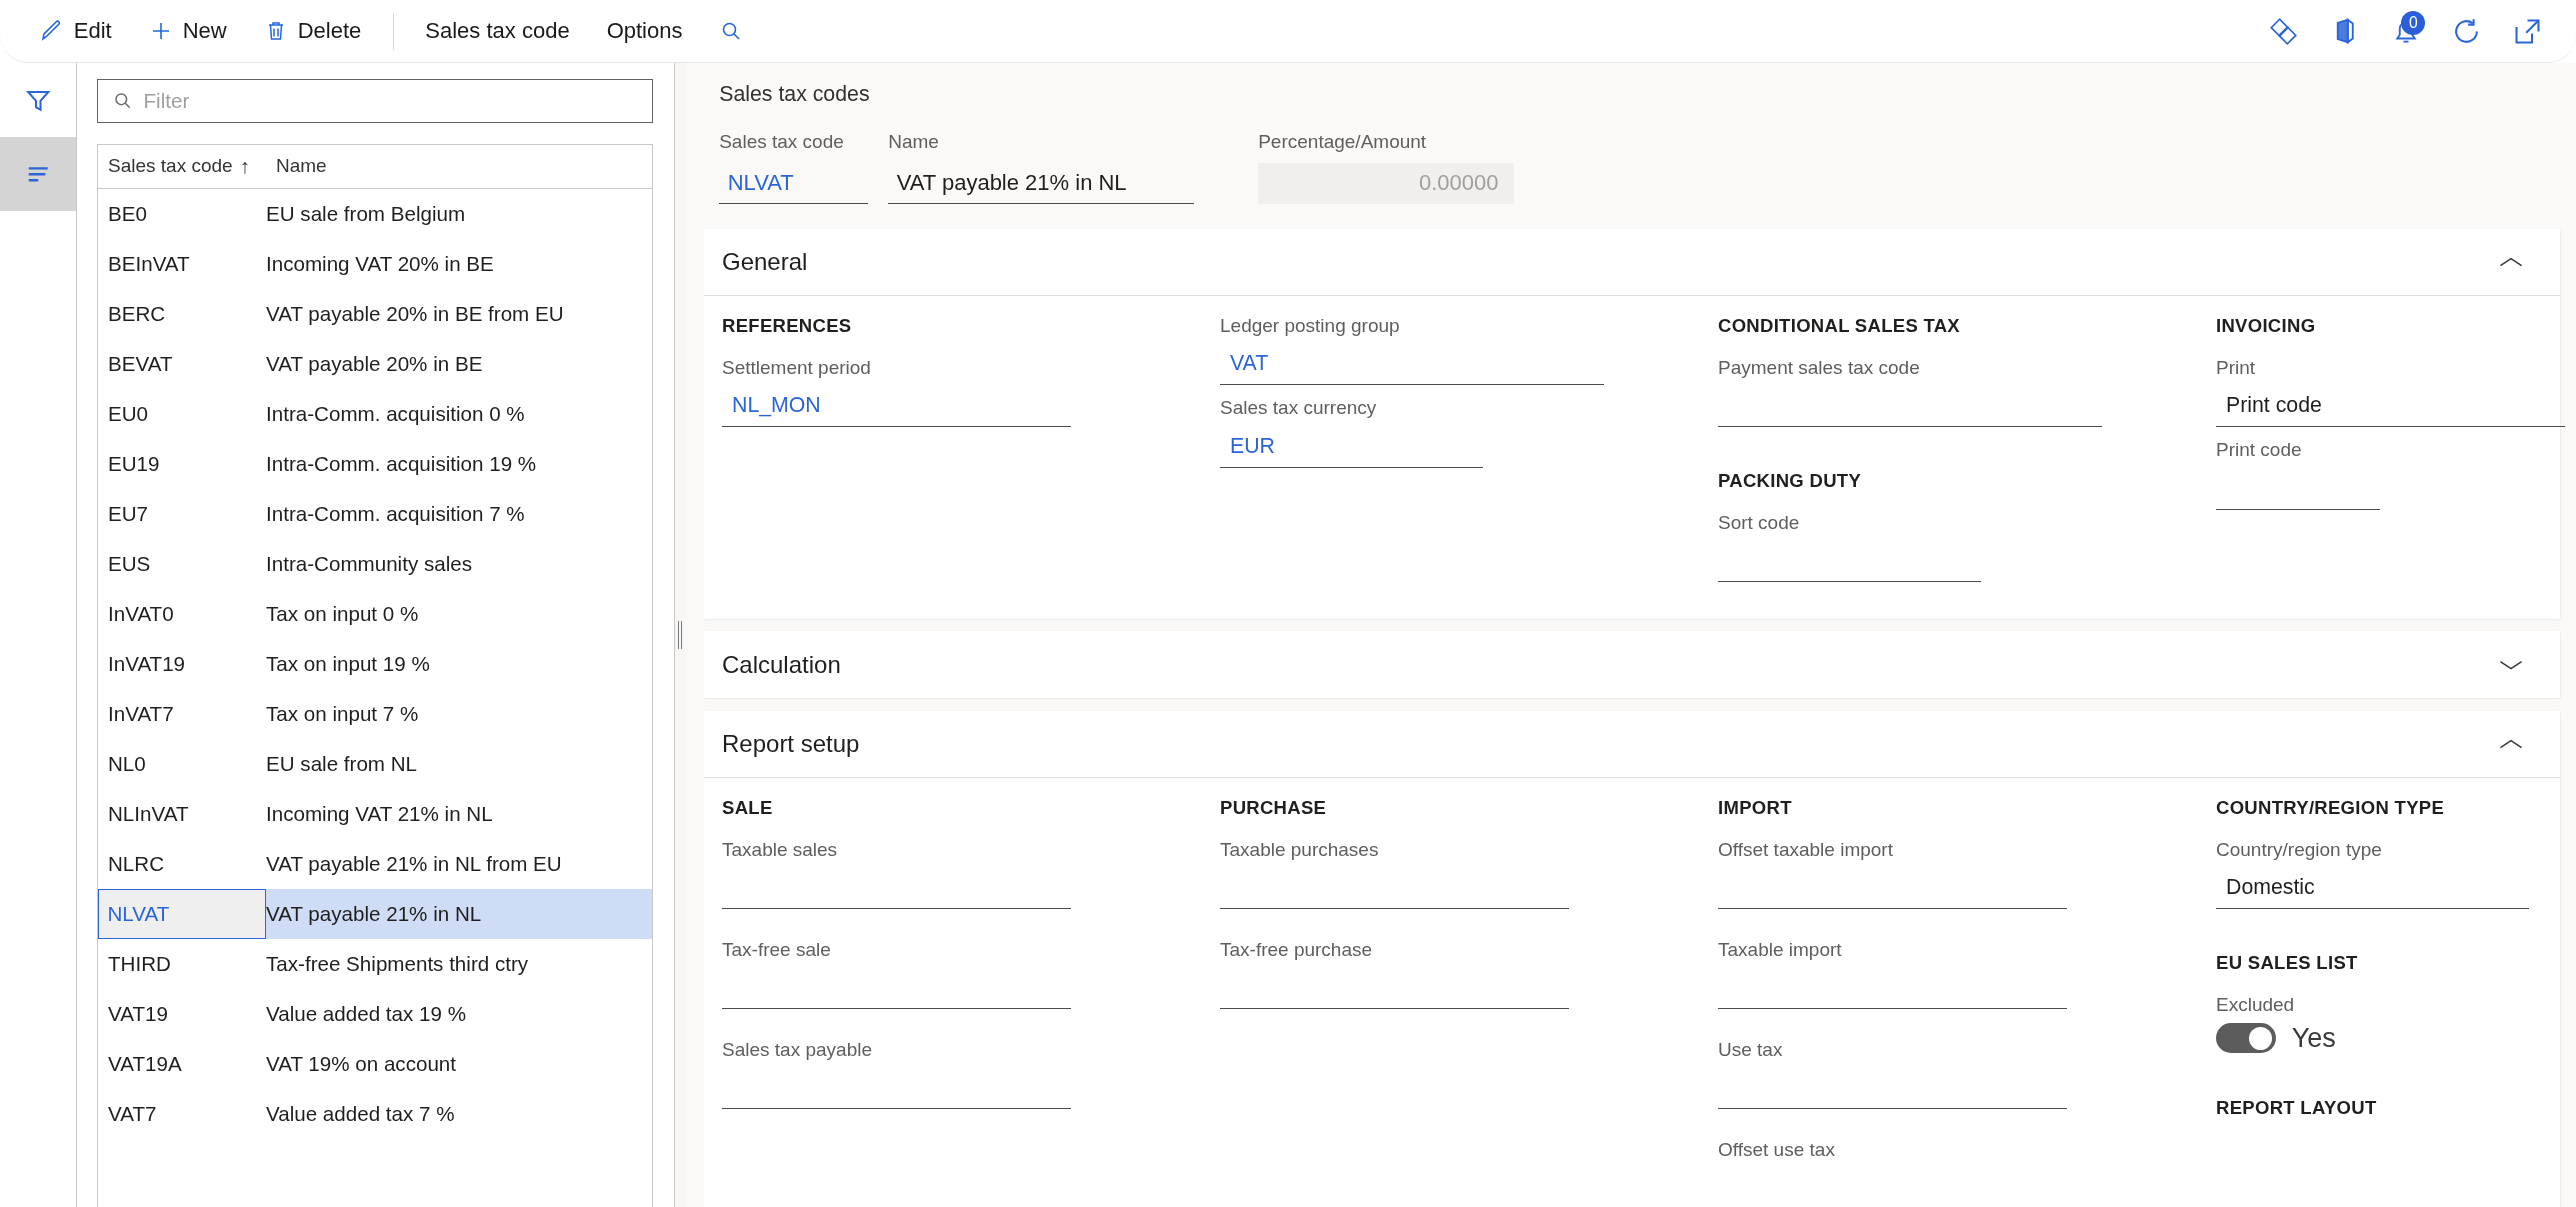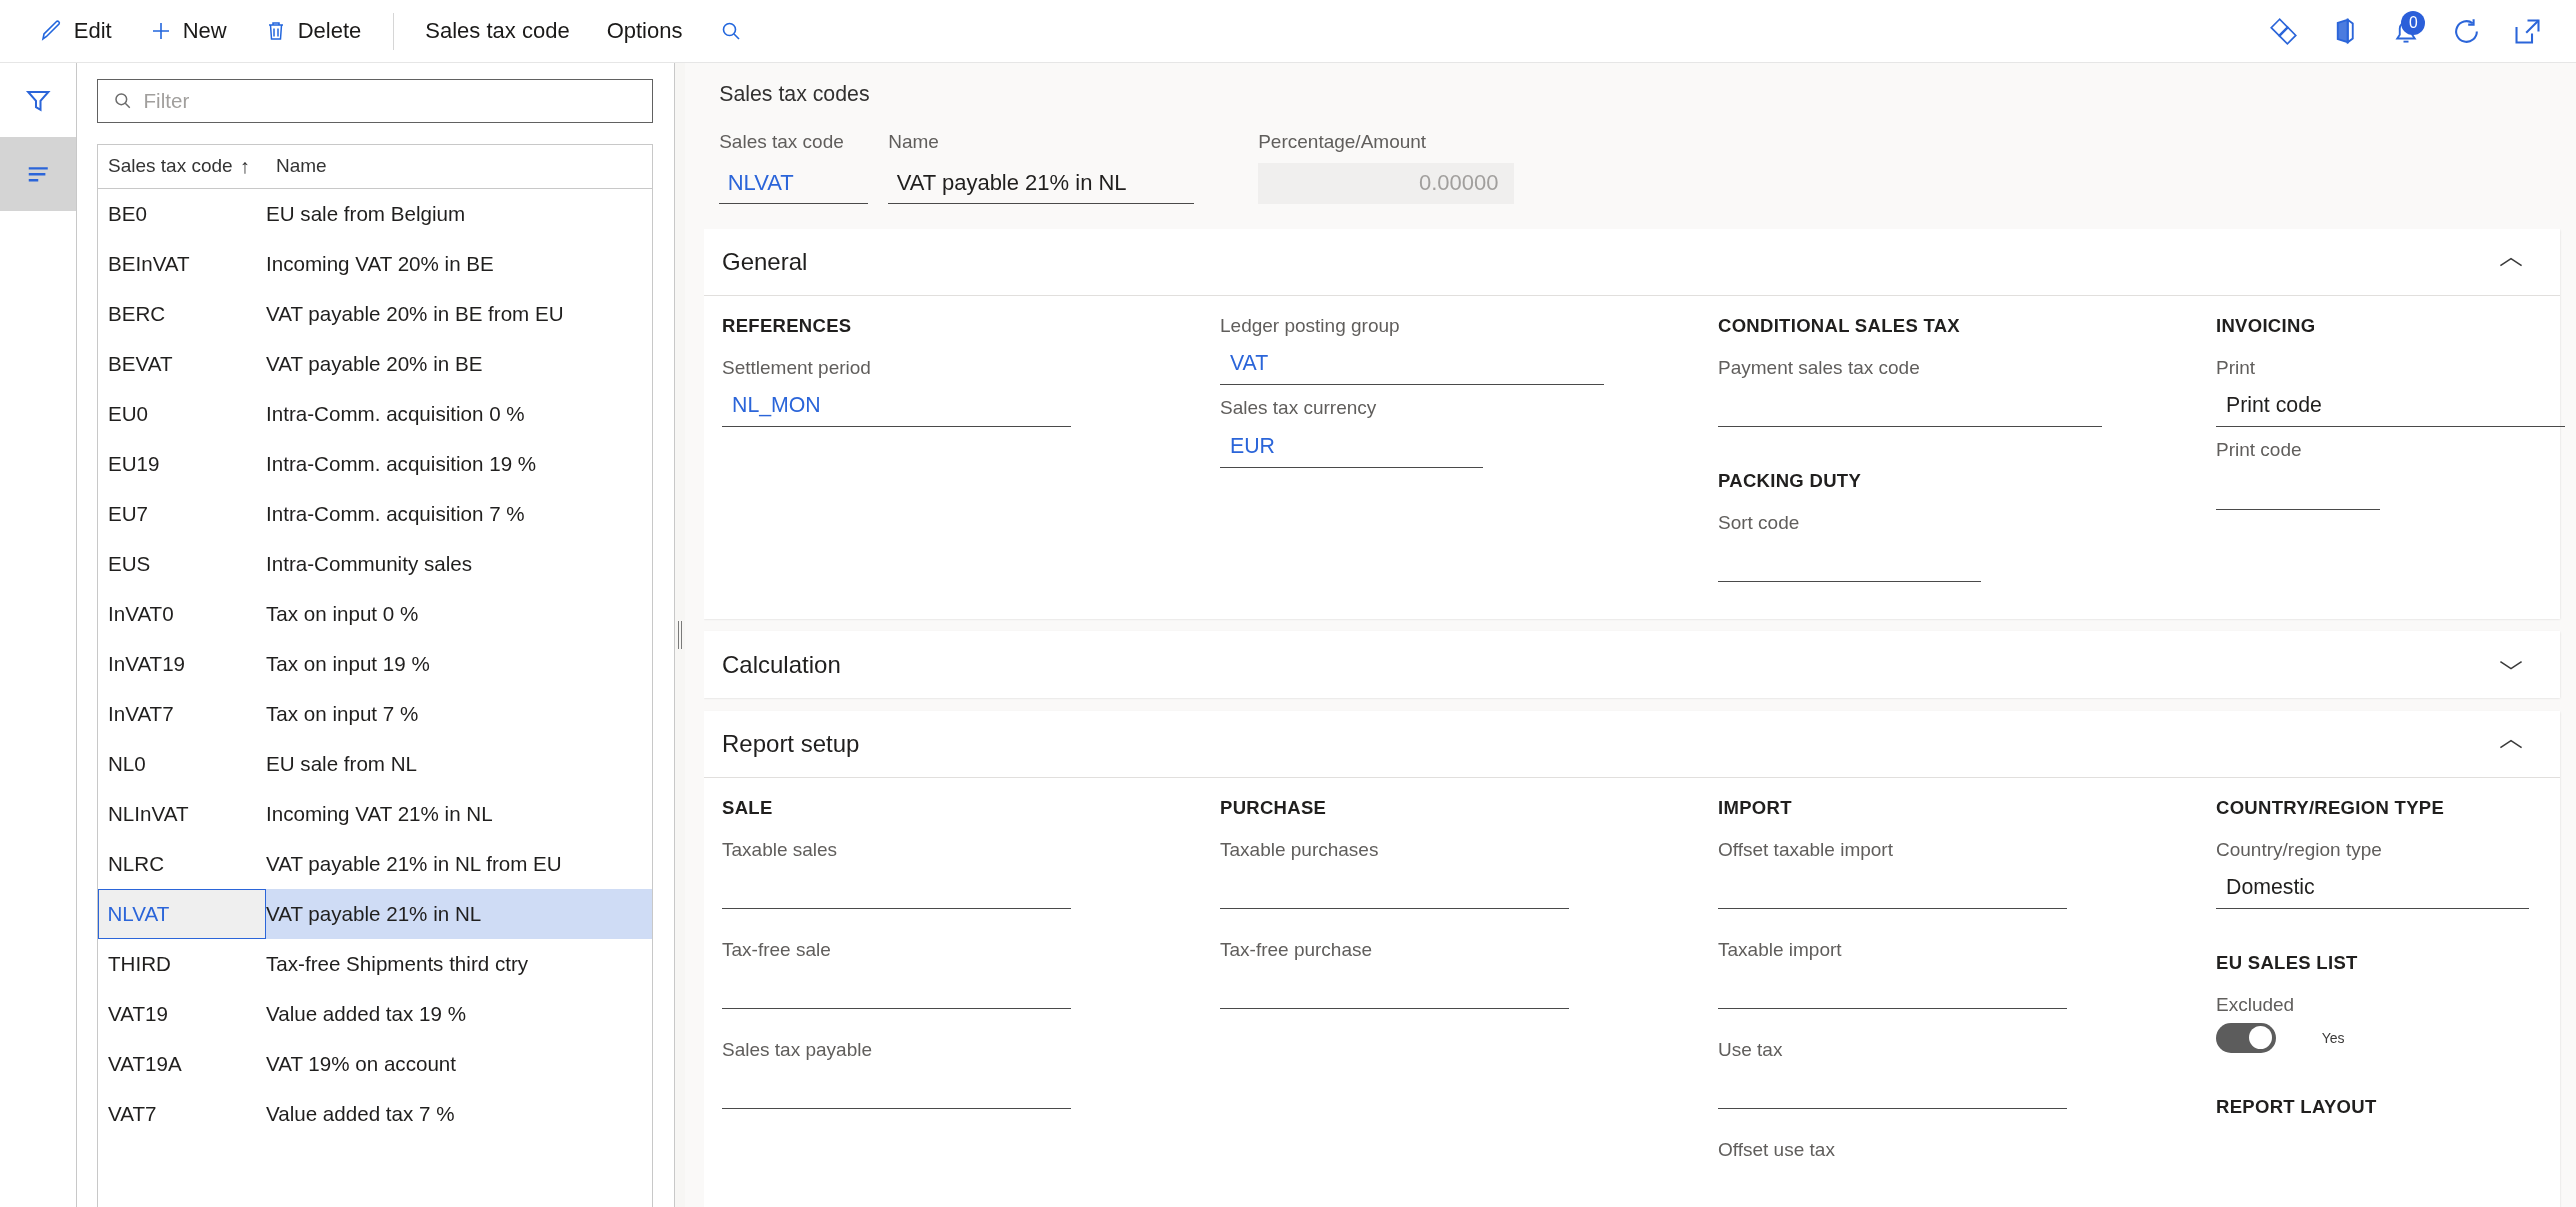--- a/index.html
+++ b/index.html
@@ -11,20 +11,21 @@
   }
   .app { width: 2576px; height: 1207px; display: flex; flex-direction: column; background:#fff; }
 
   
   .cmdbar {
     height: 63px; min-height: 63px;
     display: flex; align-items: center;
     background: #ffffff;
     border-bottom: 1.4px solid #e6e6e6;
     padding: 0 18.5px 0 21.3px;
+    border-radius: 28px;
   }
   .cmd-item {
     display: flex; align-items: center; gap: 10px;
     padding: 0 18.5px; height: 46px; cursor: pointer;
     font-size: 22px; color: #1b1a19; white-space: nowrap;
   }
   .cmd-ico { width: 24px; height: 24px; display:flex; align-items:center; justify-content:center; color:#2266dd; }
   .cmd-ico svg { display:block; }
   .cmd-sep { width: 1.4px; height: 37px; background: #d6d6d6; margin: 0 12.8px; }
   .cmd-text-only { font-size: 22px; }
@@ -185,21 +186,21 @@
   
   .toggle-row { display:flex; align-items:center; gap: 15.7px; margin-top: 7.1px;}
   .toggle {
     width: 60px; height: 30px; border-radius: 15px; background:#5c5c5c;
     position: relative; cursor:pointer; flex: 0 0 auto;
   }
   .toggle .knob {
     position:absolute; top: 3.6px; right: 4.3px; width: 23px; height: 23px;
     border-radius:50%; background:#fff;
   }
-  .toggle-label { font-size: 14px; color: #3b3a39; margin-left: 30px; }
+  .toggle-label { font-size: 27px; color: #3b3a39; }
 
   .combo-line {
     height: 41px; border-bottom: 1.4px solid #4a4a4a;
     display:flex; align-items:center; padding-left: 10px; font-size: 21.3px;
     color:#201f1e; width: 313px;
   }
 </style>
 </head>
 <body>
 

